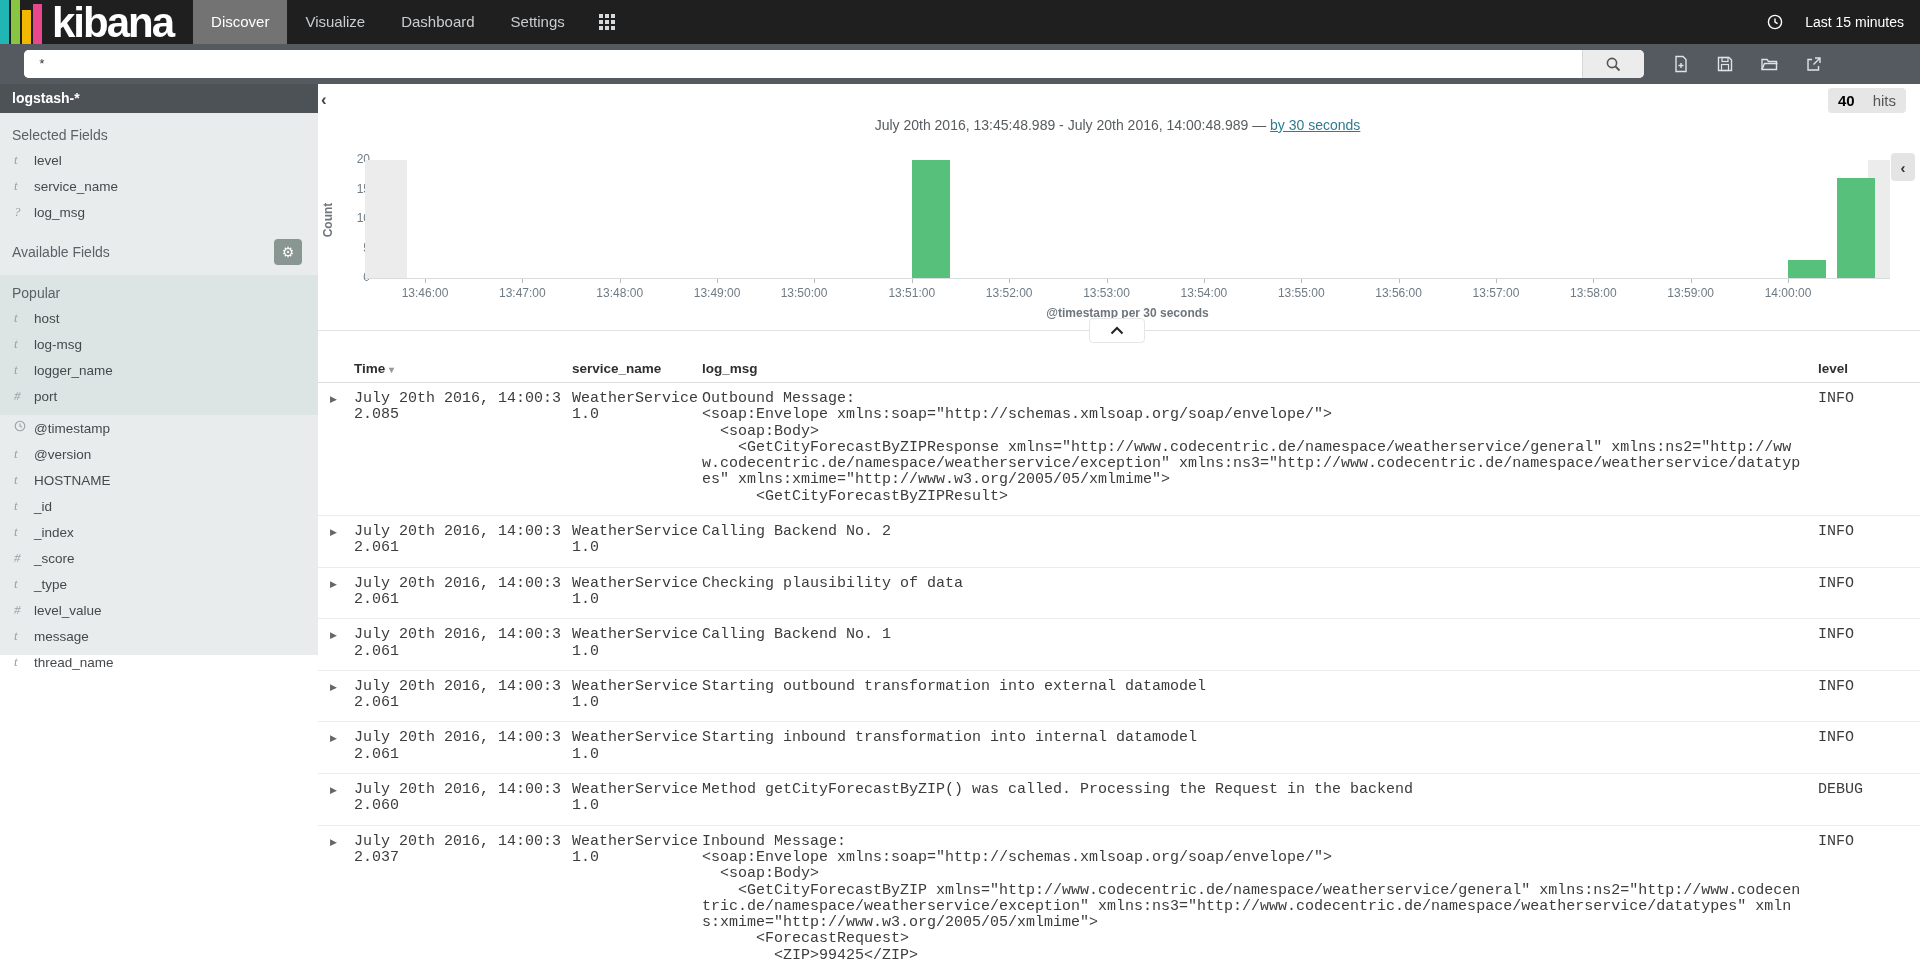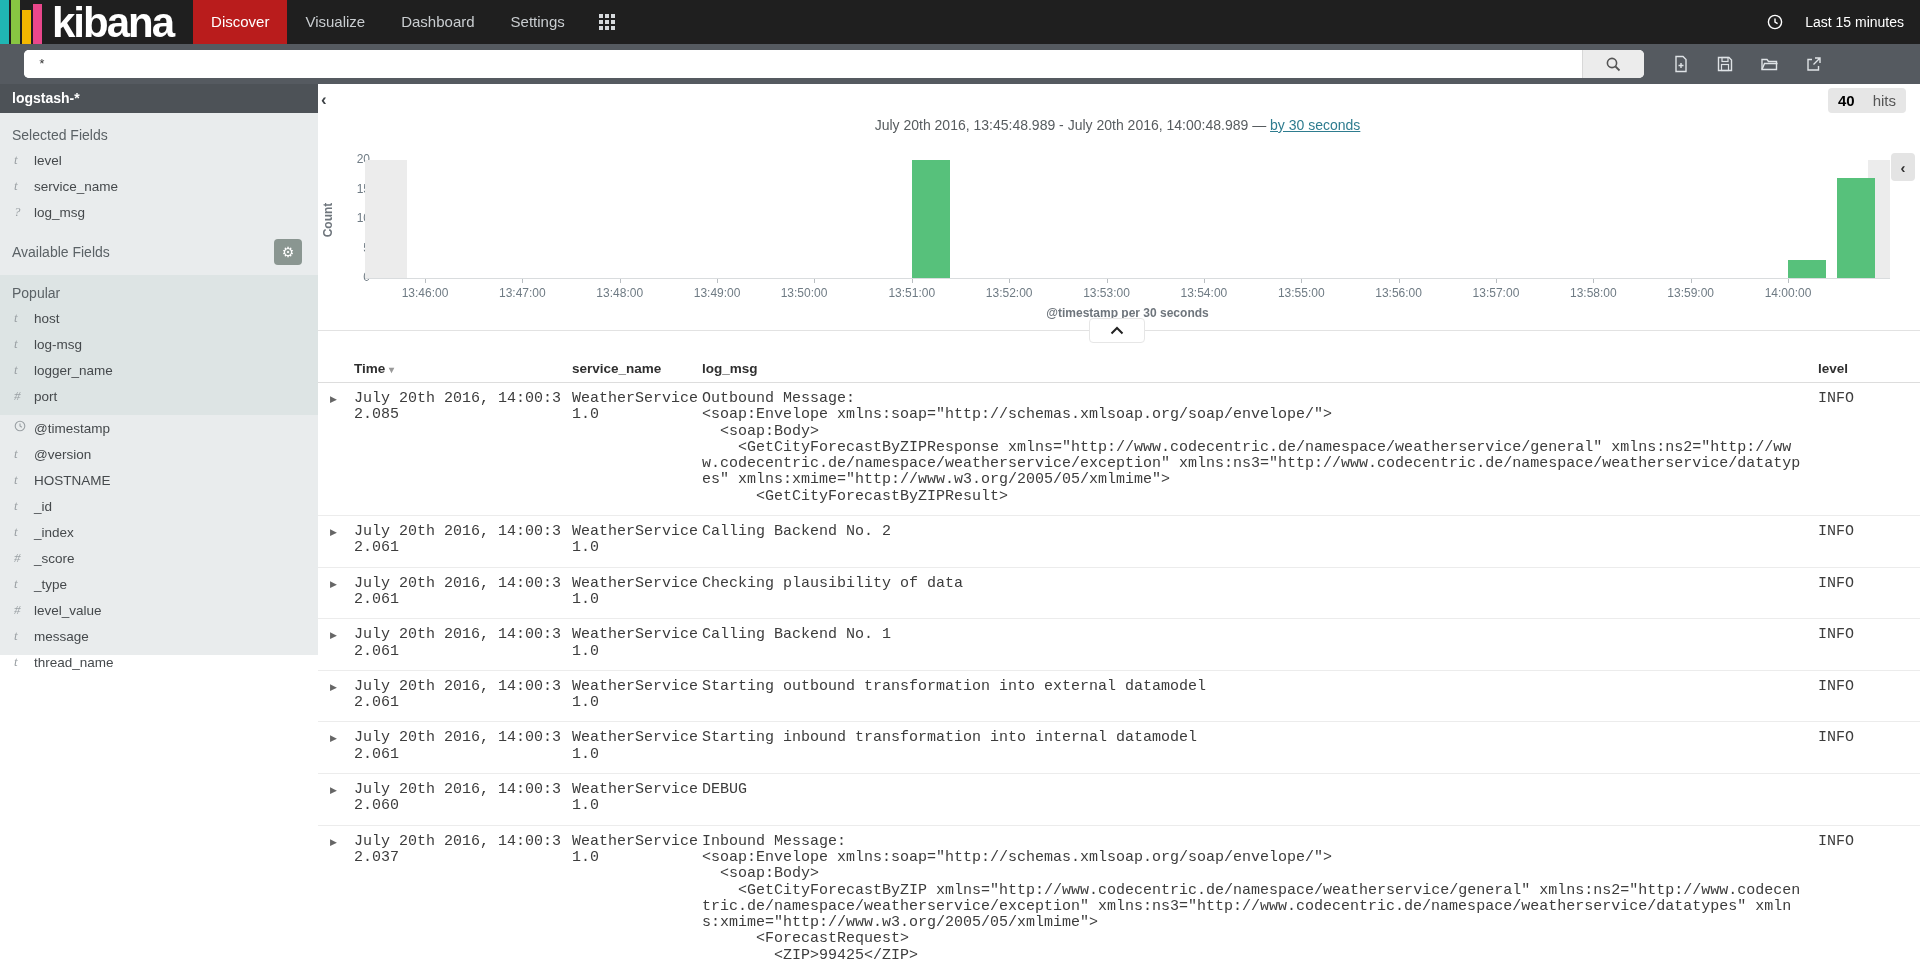--- a/index.html
+++ b/index.html
@@ -10,21 +10,21 @@
   
   #navbar { position:absolute; left:0; top:0; width:1920px; height:44px;
     background:#1f1f1f; display:flex; align-items:stretch; }
   #logo { display:flex; align-items:flex-start; height:44px; overflow:hidden;text-align:right; }
   .stripe { display:inline-block; width:9px; margin-right:2px; }
   #logo-text { color:#fff; font-size:42px; font-weight:bold; letter-spacing:-2px;
     line-height:46px; margin-left:8px; margin-right:20px; }
   #nav-tabs { display:flex; height:44px; }
   .nav-tab { position:relative; padding:0 18px; line-height:44px; font-size:15px;
     color:#c9cdd0; cursor:pointer; }
-  .nav-tab.active { background:#b91c1c; color:#fff; }
+  .nav-tab.active { background:#737373; color:#fff; }
   .nav-tab.active .tab-caret { position:absolute; left:50%; bottom:-7px; margin-left:-8px;
     width:0; height:0; border-left:8px solid transparent; border-right:8px solid transparent;
     border-top:7px solid #4e545b; }
   #apps-grid { display:grid; grid-template-columns:repeat(3,4px); grid-gap:2px;
     align-self:center; margin-left:16px; }
   #apps-grid i { width:4px; height:4px; background:#d7dadd; }
   #nav-right { margin-left:auto; display:flex; align-items:center; padding-right:16px;
     color:#fff; font-size:14px; gap:22px; }
 
   
@@ -409,20 +409,21 @@
           <div class="c-caret">▶</div>
           <div class="c-time mono">July 20th 2016, 14:00:32.061</div>
           <div class="c-service mono">WeatherService 1.0</div>
           <div class="c-msg mono">Starting inbound transformation into internal datamodel</div>
           <div class="c-level mono">INFO</div>
         </div>
         <div class="trow">
           <div class="c-caret">▶</div>
           <div class="c-time mono">July 20th 2016, 14:00:32.060</div>
           <div class="c-service mono">WeatherService 1.0</div>
+          <div class="c-msg mono">Method getCityForecastByZIP() was called. Processing the Request in the backend</div>
           <div class="c-level mono">DEBUG</div>
         </div>
         <div class="trow">
           <div class="c-caret">▶</div>
           <div class="c-time mono">July 20th 2016, 14:00:32.037</div>
           <div class="c-service mono">WeatherService 1.0</div>
           <div class="c-msg mono">Inbound Message:
 &lt;soap:Envelope xmlns:soap="http://schemas.xmlsoap.org/soap/envelope/"&gt;
   &lt;soap:Body&gt;
     &lt;GetCityForecastByZIP xmlns="http://www.codecentric.de/namespace/weatherservice/general" xmlns:ns2="http://www.codecentric.de/namespace/weatherservice/exception" xmlns:ns3="http://www.codecentric.de/namespace/weatherservice/datatypes" xmlns:xmime="http://www.w3.org/2005/05/xmlmime"&gt;

